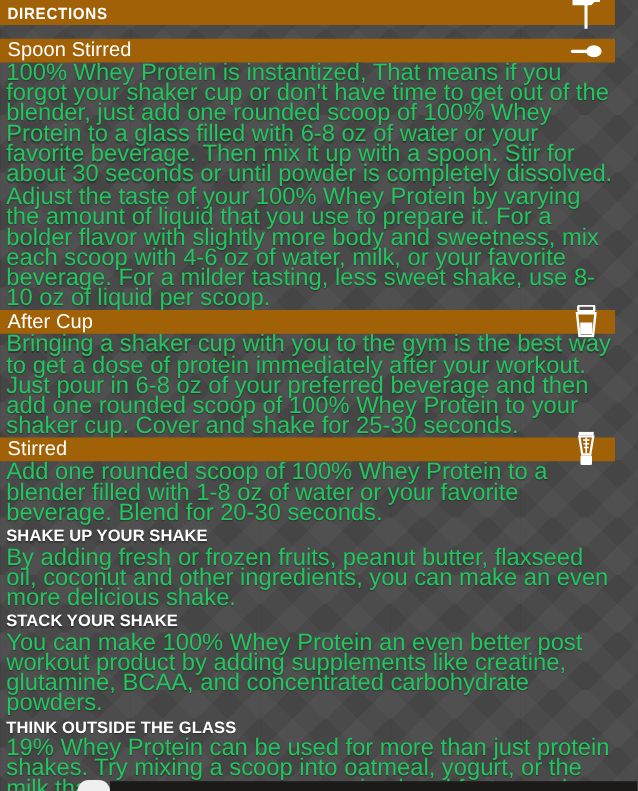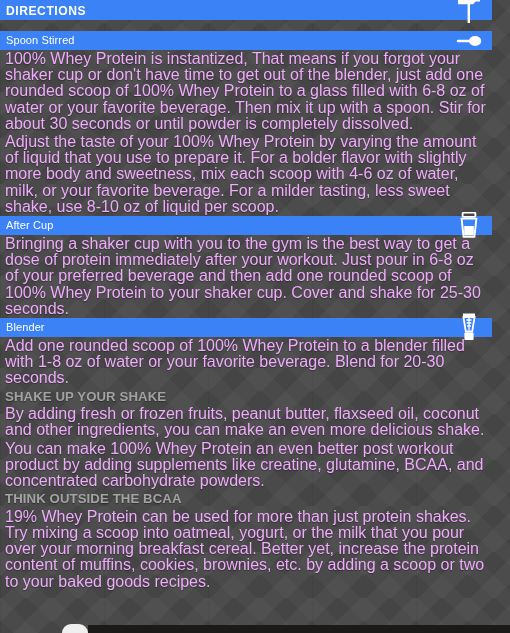--- a/index.html
+++ b/index.html
@@ -18,31 +18,31 @@
     background-size: 52px 46px, 52px 46px, 104px 100%;
     color:#e9e9e9;
     -webkit-font-smoothing:antialiased;
   }
 
   .page { position:relative; width:510px; height:633px; }
 
   
   .bar {
     position:relative;
-    background:#3b82f6;
+    background:#a16207;
     height:19px;
     width:492px;
     display:flex;
     align-items:center;
     padding-left:6px;
   }
   .bar.major { height:20px; }
 
   .bar-title {
-    font-size:11px;
+    font-size:16px;
     line-height:1;
     color:#ffffff;
     letter-spacing:0.1px;
   }
   .bar.major .bar-title {
     font-weight:bold;
     font-size:13px;
     letter-spacing:0.6px;
     transform:scaleX(0.93);
     transform-origin:left center;
@@ -58,31 +58,31 @@
     display:flex;
     align-items:center;
     justify-content:center;
     pointer-events:none;
   }
   .bar-icon.tall { height:34px; top:46%; }
   .bar-icon svg { display:block; }
 
   
   .para {
-    font-size:16px;
+    font-size:19px;
     line-height:16.2px;
-    color:#f0abfc;
+    color:#22c55e;
     padding:1px 20px 1px 5px;
     text-shadow:0 1px 1px rgba(0,0,0,0.35);
   }
   .subhead {
     font-size:13.2px;
     line-height:16.6px;
     font-weight:bold;
-    color:#a3a3a3;
+    color:#ffffff;
     padding:1px 5px 0 5px;
     letter-spacing:0.1px;
     text-shadow:0 1px 1px rgba(0,0,0,0.35);
   }
   .gap-md { height:11px; }
   .gap-lg { height:14px; }
 
   
   .bottom-strip {
     position:absolute;
@@ -139,38 +139,39 @@
       <svg width="20" height="26" viewBox="0 0 20 26">
         <rect x="3.6" y="0.5" width="12.8" height="4.4" rx="1.2" fill="none" stroke="#ffffff" stroke-width="1.9"></rect>
         <path d="M2.6 6.6 L17.4 6.6 L15.4 24.8 L4.6 24.8 Z" fill="none" stroke="#ffffff" stroke-width="1.9"></path>
         <rect x="5.2" y="14" width="9.6" height="9.4" fill="#ffffff"></rect>
       </svg>
     </span>
   </div>
   <div class="para">Bringing a shaker cup with you to the gym is the best way to get a dose of protein immediately after your workout. Just pour in 6-8 oz of your preferred beverage and then add one rounded scoop of 100% Whey Protein  to your shaker cup. Cover and shake for 25-30 seconds.</div>
 
   <div class="bar">
-    <span class="bar-title">Blender</span>
+    <span class="bar-title">Stirred</span>
     <span class="bar-icon tall">
       <svg width="20" height="28" viewBox="0 0 20 28">
         <rect x="4" y="0.5" width="12" height="2.6" fill="#ffffff"></rect>
         <path d="M4.4 4 L15.6 4 L13.2 18.5 L6.8 18.5 Z" fill="none" stroke="#ffffff" stroke-width="1.8"></path>
         <path d="M10 5 L10 17.6 M7.4 7 L12.6 7 M7.7 10 L12.3 10 M8.1 13 L11.9 13" stroke="#ffffff" stroke-width="1.3"></path>
         <rect x="5.4" y="19.4" width="9.2" height="7.6" rx="1" fill="#ffffff"></rect>
       </svg>
     </span>
   </div>
   <div class="para">Add one rounded scoop of 100% Whey Protein to a blender filled with 1-8 oz of water or your favorite beverage. Blend for 20-30 seconds.</div>
 
   <div class="subhead">SHAKE UP YOUR SHAKE</div>
   <div class="para">By adding fresh or frozen fruits, peanut butter, flaxseed oil, coconut and other ingredients, you can make an even more delicious shake.</div>
 
+  <div class="subhead">STACK YOUR SHAKE</div>
   <div class="para">You can make 100% Whey Protein  an even better post workout product by adding supplements like creatine, glutamine, BCAA, and concentrated carbohydrate powders.</div>
 
-  <div class="subhead">THINK OUTSIDE THE BCAA</div>
+  <div class="subhead">THINK OUTSIDE THE GLASS</div>
   <div class="para">19% Whey Protein  can be used for more than just protein shakes. Try mixing a scoop into oatmeal, yogurt, or the milk that you pour over your morning breakfast cereal. Better yet, increase the protein content of muffins, cookies, brownies, etc. by adding a scoop or two to your baked goods recipes.</div>
 
   <div class="gap-lg"></div>
 
 
   <div class="bottom-strip"></div>
   <div class="bottom-strip-dot"></div>
 
 </div>
 

